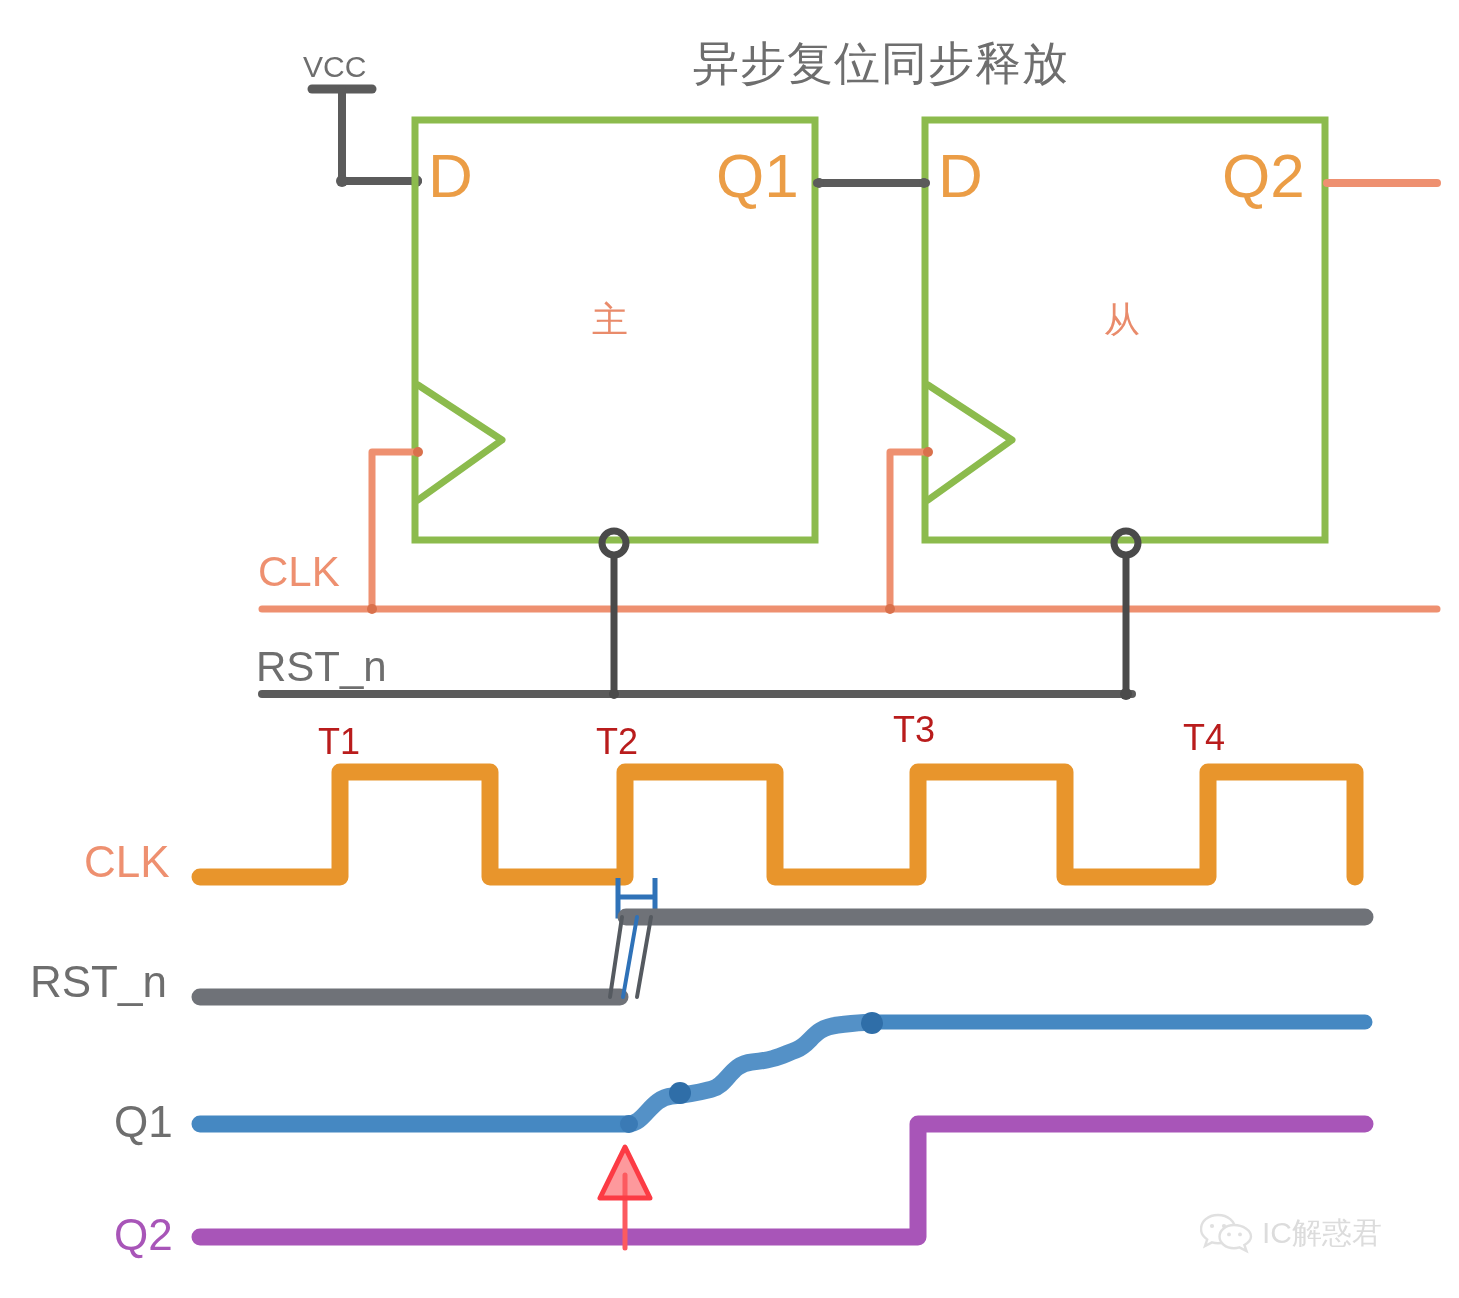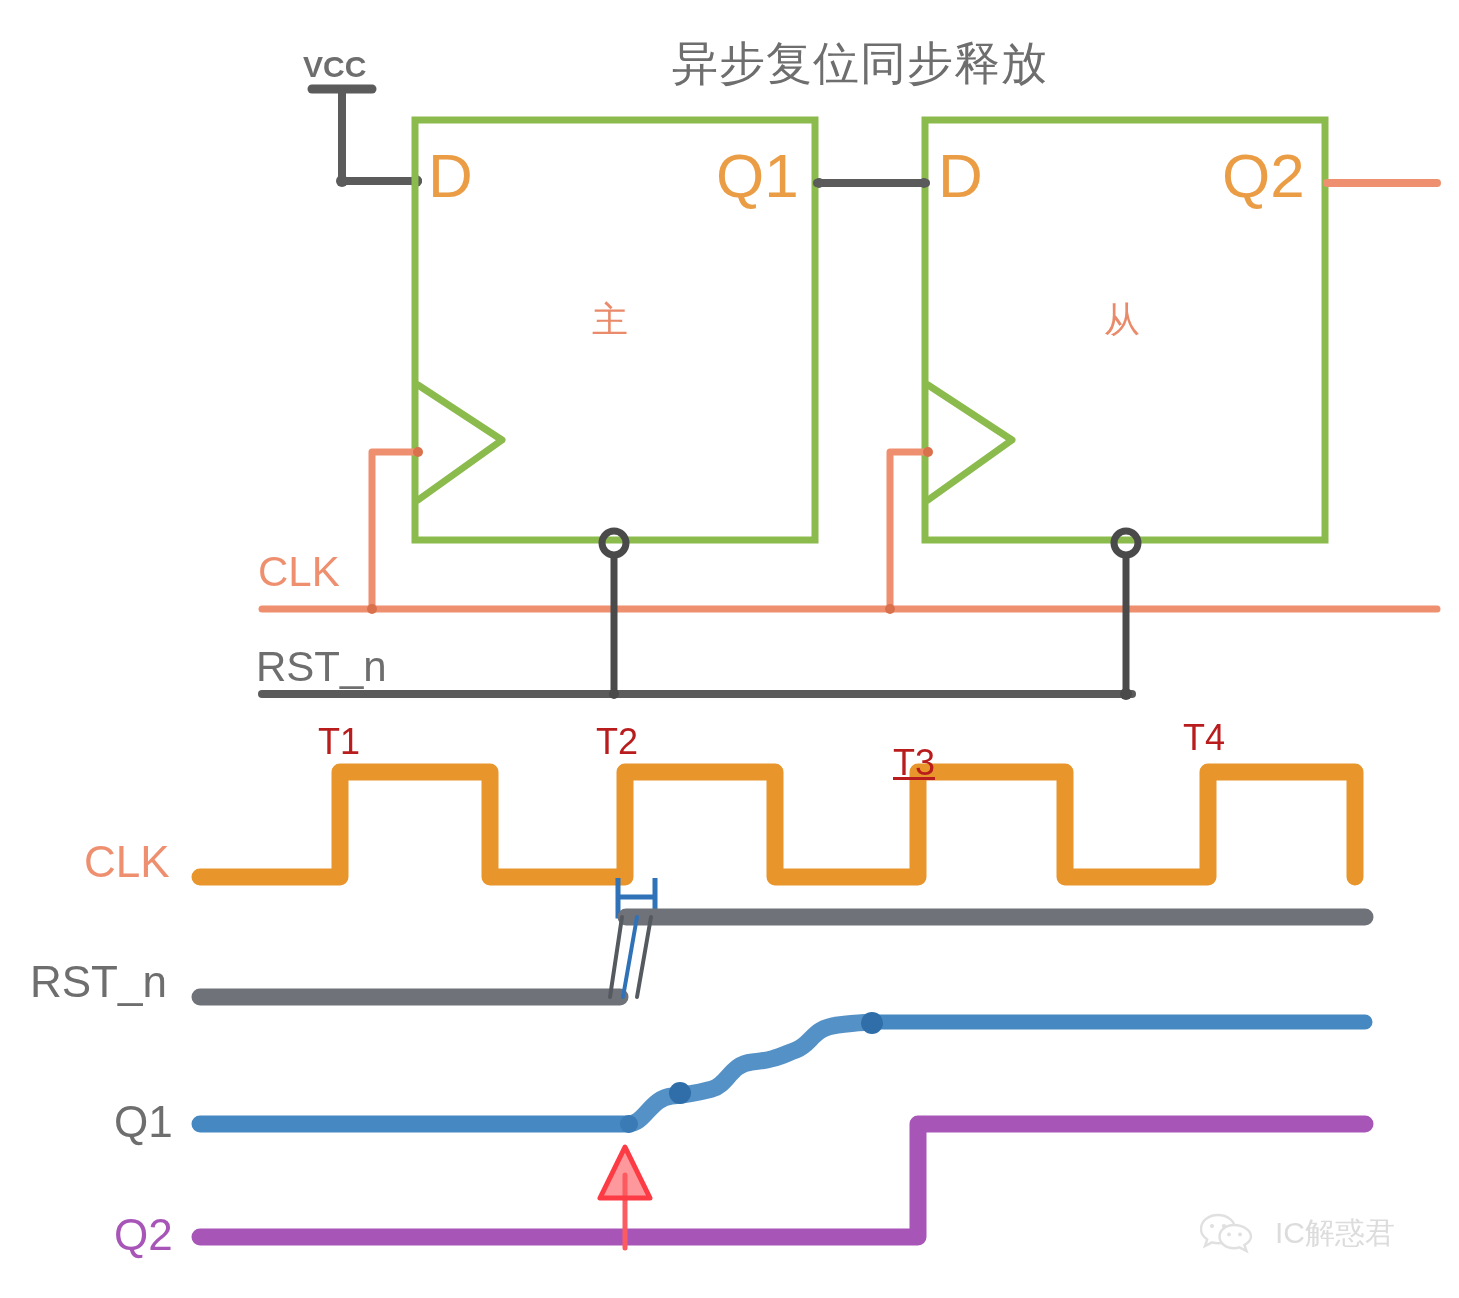--- a/index.html
+++ b/index.html
@@ -27,25 +27,25 @@
   .txt {
     position: absolute;
     white-space: nowrap;
     font-family: "Liberation Sans", sans-serif;
     line-height: 1;
   }
   .title-text {
     font-size: 46px;
     color: #6e6e6e;
     letter-spacing: 1px;
+    margin-left: 21px;
   }
   .vcc-text {
     font-size: 30px;
     color: #6e6e6e;
-    font-weight: bold;
   }
   .port-text {
     font-size: 62px;
     color: #eb9d46;
     font-weight: 400;
   }
   .inner-cn {
     font-size: 36px;
     color: #e98b6b;
   }
@@ -70,21 +70,21 @@
     color: #6e6e6e;
   }
   .wave-lbl-purple {
     font-size: 44px;
     color: #a855b8;
   }
   .wm {
     position: absolute;
     display: flex;
     align-items: center;
-    gap: 21px;
+    gap: 8px;
     opacity: 0.30;
   }
   .wm-text {
     font-size: 30px;
     color: #8d8d8d;
     font-family: "Liberation Sans", sans-serif;
     white-space: nowrap;
   }
 </style>
 </head>
@@ -202,21 +202,21 @@
 
   <div class="txt port-text" style="left:938px; top:145px;">D</div>
   <div class="txt port-text" style="left:1222px; top:145px;">Q2</div>
   <div class="txt inner-cn" style="left:1104px; top:302px;">从</div>
 
   <div class="txt clk-sig-text" style="left:258px; top:551px;">CLK</div>
   <div class="txt rst-sig-text" style="left:256px; top:646px;">RST_n</div>
 
   <div class="txt tmark-text" style="left:318px; top:724px;">T1</div>
   <div class="txt tmark-text" style="left:596px; top:724px;">T2</div>
-  <div class="txt tmark-text" style="left:893px; top:745px;text-decoration:underline;">T3</div>
+  <div class="txt tmark-text" style="left:893px; top:712px;">T3</div>
   <div class="txt tmark-text" style="left:1183px; top:720px;">T4</div>
 
   <div class="txt wave-lbl-clk" style="left:84px; top:840px;">CLK</div>
   <div class="txt wave-lbl-gray" style="left:30px; top:960px;">RST_n</div>
   <div class="txt wave-lbl-gray" style="left:114px; top:1100px;">Q1</div>
   <div class="txt wave-lbl-purple" style="left:114px; top:1213px;">Q2</div>
 
   <div class="wm" style="left:1200px; top:1212px;">
     <svg width="54" height="42" viewBox="0 0 54 42">
       <path d="M18 3 C8 3 1 9.5 1 17 C1 21.2 3.4 25 7.2 27.4 L5 34 L12 30.4 C13.9 30.9 15.9 31.2 18 31.2 C28 31.2 35 24.7 35 17 C35 9.5 28 3 18 3 Z" fill="none" stroke="#9a9a9a" stroke-width="2.4"></path>

